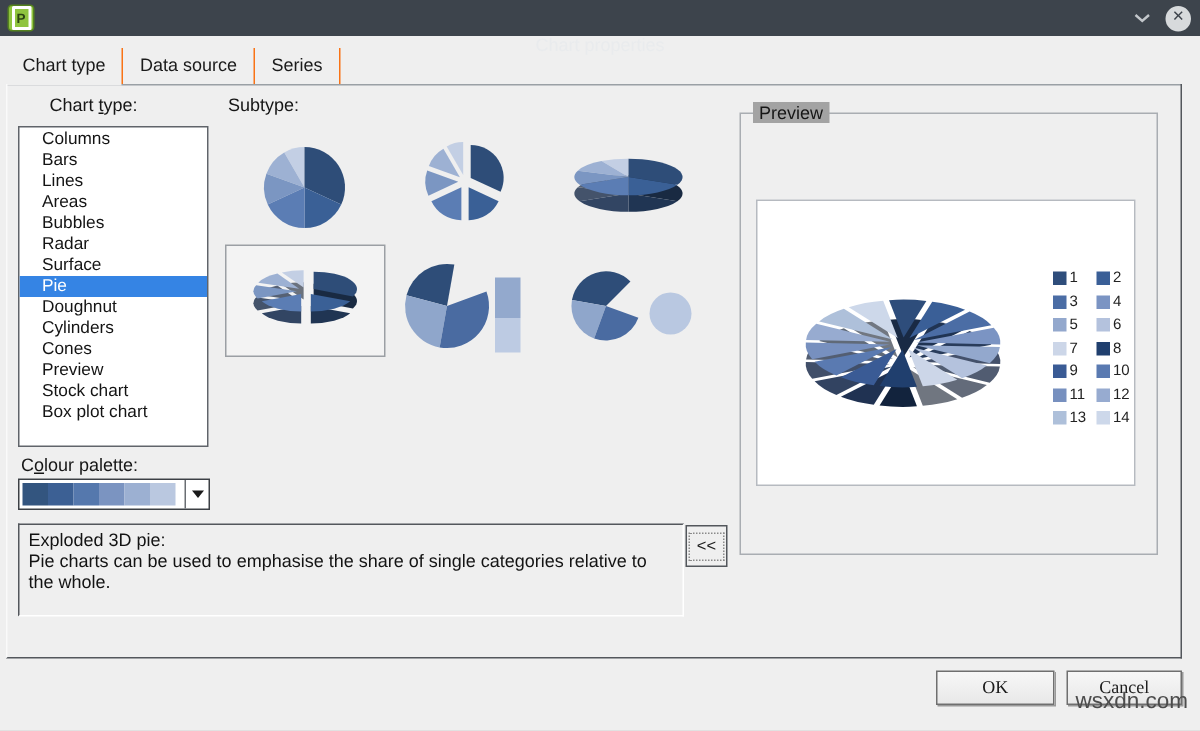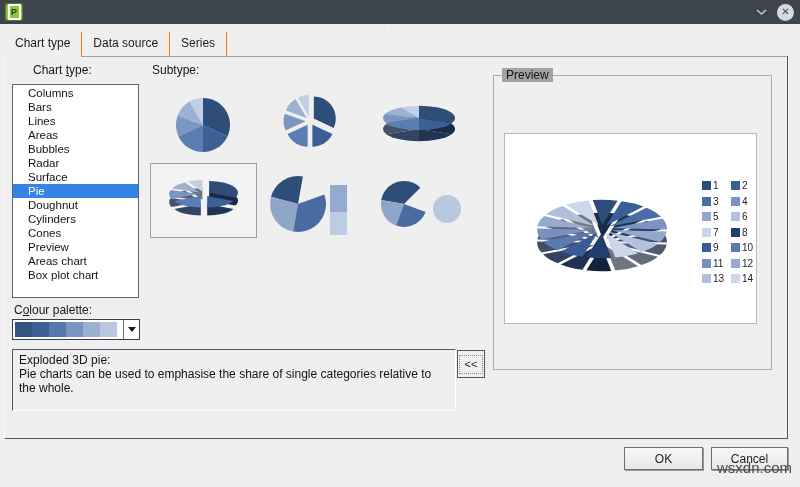--- a/index.html
+++ b/index.html
@@ -69,21 +69,21 @@
     border:1px solid #b6bac0;box-sizing:border-box;}
   .pv-panel svg{position:absolute;left:0;top:0;}
   .legendbox{position:absolute;left:197px;top:44px;display:grid;
     grid-template-columns:repeat(2,29px);grid-auto-rows:15.5px;}
   .lg-item{display:flex;align-items:center;gap:2px;}
   .lg-sq{width:9px;height:9px;display:inline-block;}
   .lg-n{font-size:10px;color:#222;}
   
   .btn{position:absolute;height:23px;background:linear-gradient(#f7f7f7,#e8e8e8);
     border:1px solid #6f6f6f;box-shadow:1px 1px 0 #9a9a9a;font-size:12px;color:#1c1c1c;
-    font-family:Liberation Sans, sans-serif;display:flex;align-items:center;justify-content:center;box-sizing:border-box;}
+    font-family:Liberation Serif, serif;display:flex;align-items:center;justify-content:center;box-sizing:border-box;}
   .btn-ok{left:624px;top:447px;width:79px;}
   .btn-cancel{left:711px;top:447px;width:77px;}
   .watermark{position:absolute;left:696px;top:459px;width:96px;text-align:right;
     font-size:15px;color:#4c4c4c;z-index:5;}
 </style>
 </head>
 <body>
 
 <div class="window">
 
@@ -118,21 +118,21 @@
       <div class="lrow">Lines</div>
       <div class="lrow">Areas</div>
       <div class="lrow">Bubbles</div>
       <div class="lrow">Radar</div>
       <div class="lrow">Surface</div>
       <div class="lrow sel" style="background: rgb(53, 132, 228);">Pie</div>
       <div class="lrow">Doughnut</div>
       <div class="lrow">Cylinders</div>
       <div class="lrow">Cones</div>
       <div class="lrow">Preview</div>
-      <div class="lrow">Areas chart</div>
+      <div class="lrow">Stock chart</div>
       <div class="lrow">Box plot chart</div>
     </div>
 
   <span class="lbl" style="left:14px;top:303px;"><span>C</span><u>o</u><span>lour palette:</span></span>
 
   <div class="palette">
     <div class="swatches" id="swatches">
         <span class="swatch" style="background: rgb(51, 85, 127);"></span>
         <span class="swatch" style="background: rgb(60, 96, 148);"></span>
         <span class="swatch" style="background: rgb(85, 120, 173);"></span>

